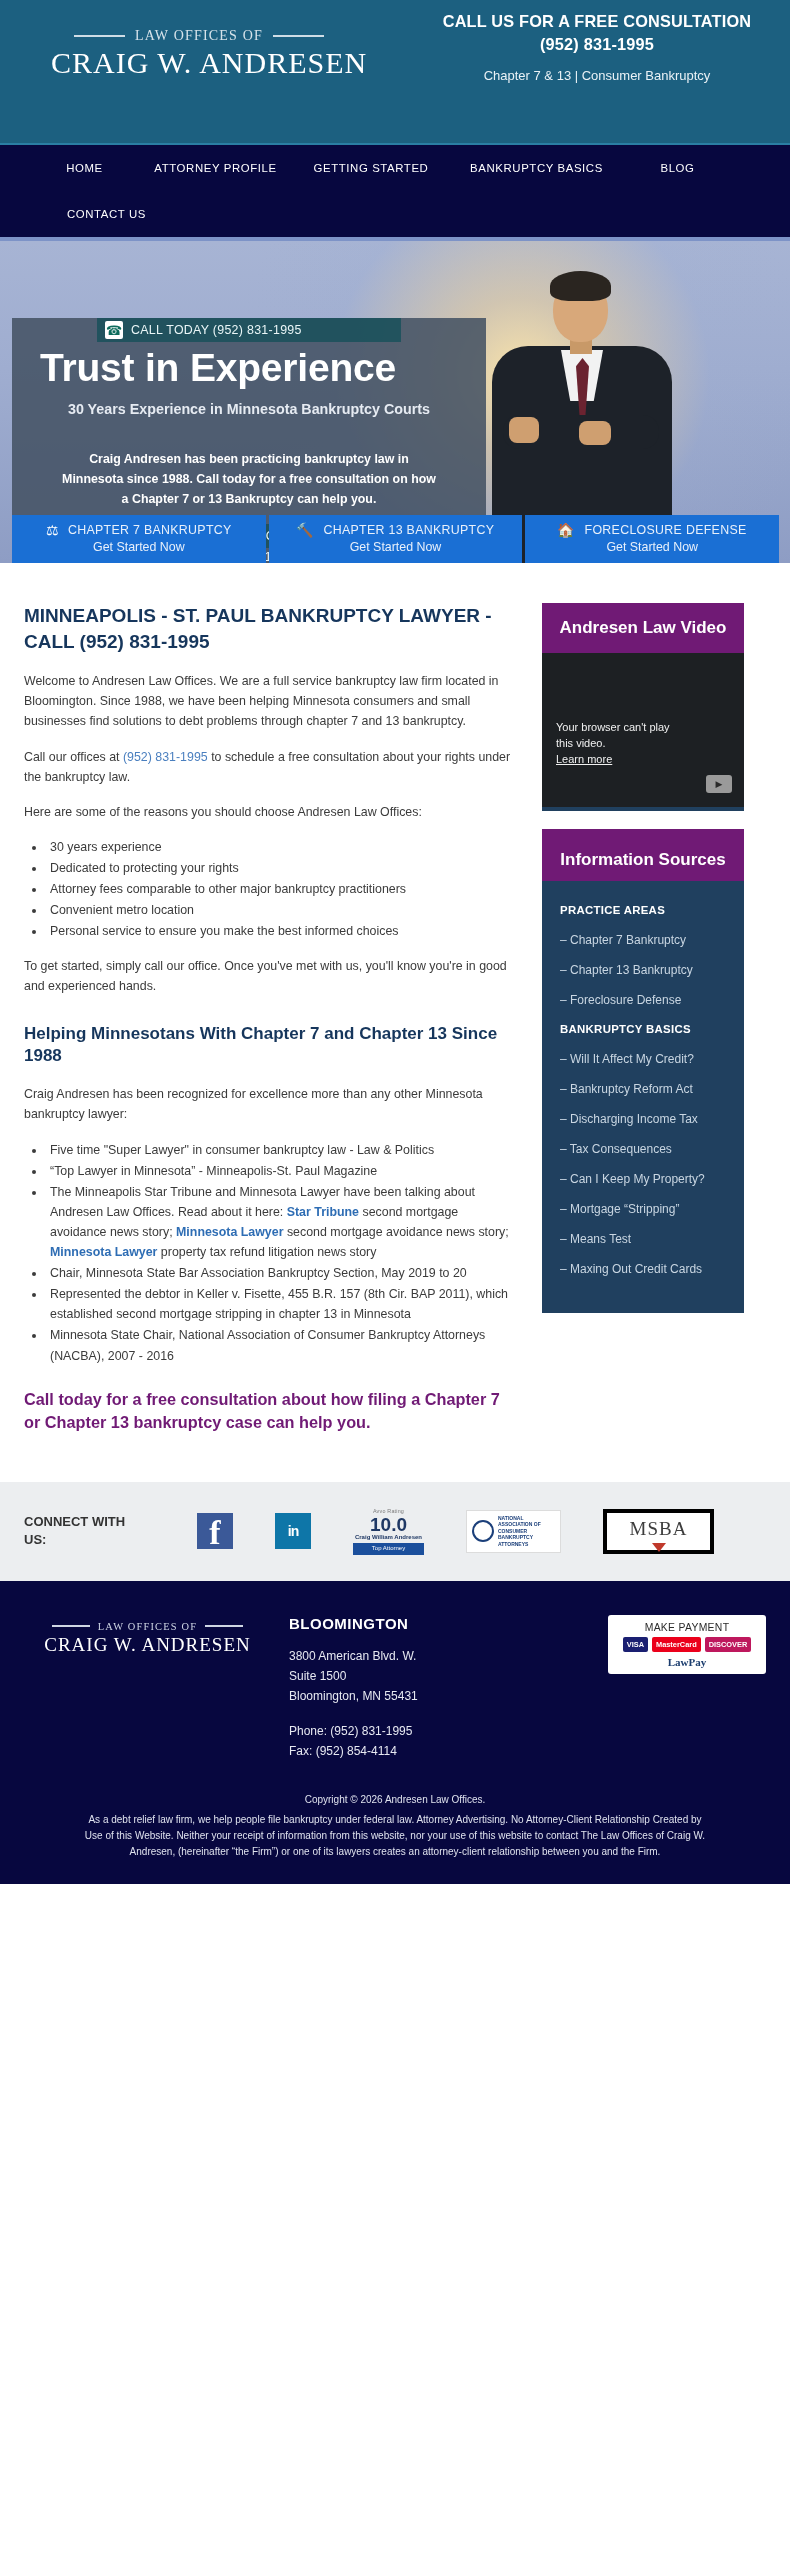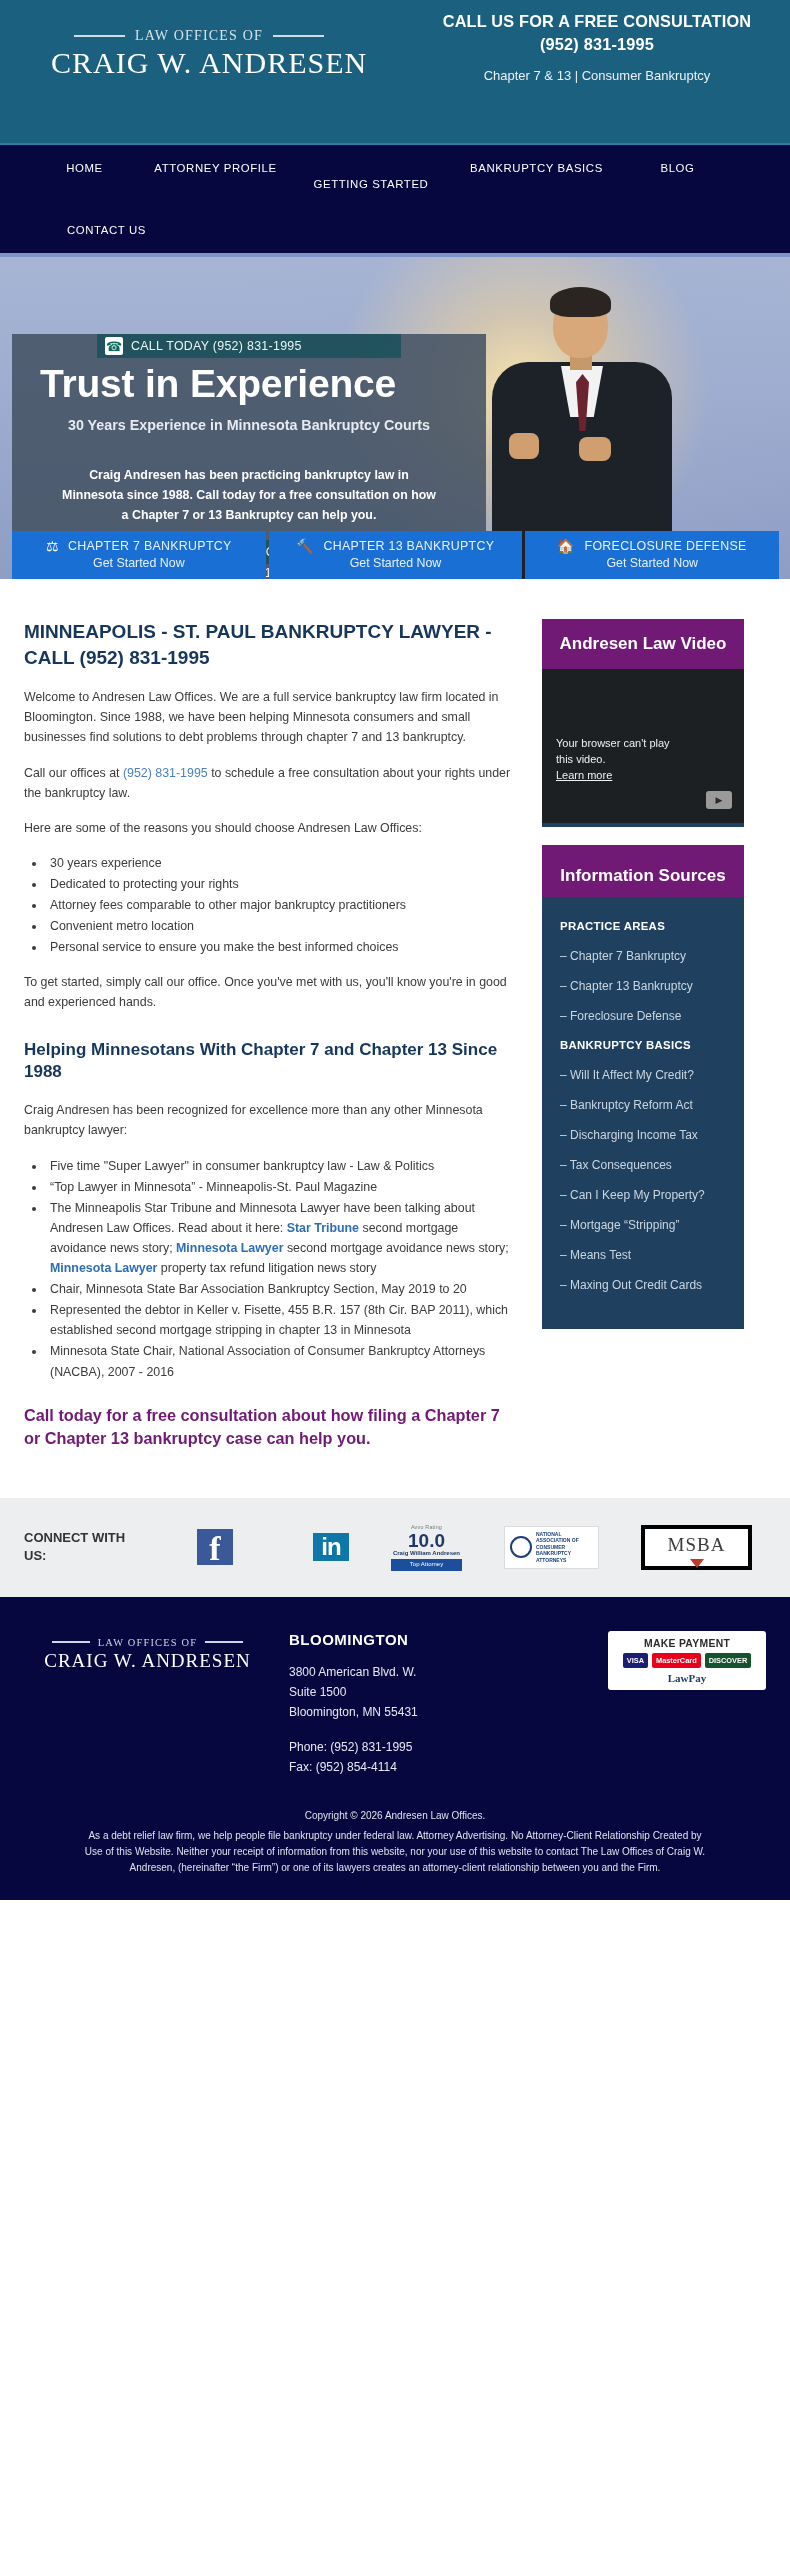--- a/index.html
+++ b/index.html
@@ -70,21 +70,21 @@
     color: #ffffff;
     font-size: 11.4px;
     letter-spacing: 0.6px;
     padding: 17px 0;
     margin-right: 0;
     cursor: pointer;
     white-space: nowrap;
   }
   .navitem:nth-child(1) { width: 109px; text-align: center; }
   .navitem:nth-child(2) { width: 153px; text-align: center; }
-  .navitem:nth-child(3) { width: 158px; text-align: center; margin-top: 16px; }
+  .navitem:nth-child(3) { width: 158px; text-align: center; }
   .navitem:nth-child(4) { width: 173px; text-align: center; }
   .navitem:nth-child(5) { width: 109px; text-align: center; }
   .navitem:nth-child(6) { width: 153px; text-align: center; }
 
   
   .hero {
     position: relative;
     height: 326px;
     background:
       radial-gradient(circle at 66% 42%, rgba(255,231,170,.95) 0%, rgba(246,214,150,.55) 14%, rgba(160,175,208,.15) 34%, rgba(0,0,0,0) 52%),
@@ -326,25 +326,25 @@
   }
   .badges { display: flex; align-items: center; gap: 42px; padding-left: 26px; }
   .fb-ico {
     width: 36px; height: 36px; background: #3b5998; color: #fff;
     font-family: "Liberation Serif", serif;
     font-size: 34px; font-weight: bold;
     display:flex; align-items:flex-end; justify-content:center;
     line-height: .95; cursor: pointer;
   }
   .li-ico {
-    width: 36px; height: 28px; background: #0e76a8; color: #fff;
+    width: 36px; height: 36px; background: #0e76a8; color: #fff;
     font-family: "Liberation Sans", sans-serif;
-    font-size: 24px; font-weight: bold;
+    font-size: 14px; font-weight: bold;
     display:flex; align-items:center; justify-content:center;
-    letter-spacing: -1px; cursor: pointer; margin-left: 38px;
+    letter-spacing: -1px; cursor: pointer;
   }
   .avvo {
     width: 71px; text-align:center; cursor: pointer;
     font-size: 6px; color: #333; line-height: 1.25;
   }
   .avvo .t1 { color:#7a7a7a; font-size:5.4px; letter-spacing:0.2px;}
   .avvo .num { font-size: 19px; font-weight: bold; color:#1f3864; line-height:1; }
   .avvo .nm { font-size: 6px; color:#1f3864; font-weight:bold; }
   .avvo .rib { background:#1b4f9c; color:#fff; font-size:6px; padding:2px 0; margin-top:2px; }
   .nacba {
@@ -368,28 +368,28 @@
   .foot-logo .logo-rule { width: 38px; background:#cfd6e4; }
   .foot-logo .logo-name { font-size: 19px; }
   .foot-addr { width: 277px; padding-left: 18px; }
   .foot-city { font-size: 15px; font-weight: bold; letter-spacing:0.5px; margin-bottom: 14px; }
   .foot-addr p { font-size: 12px; line-height: 1.7; color:#e7e9f2; }
   .foot-addr p.sp { margin-top: 14px; }
   .paybox {
     width: 158px; background:#fff; border-radius:3px; padding: 7px 6px 6px;
     text-align:center; margin-left: auto; cursor: pointer;
   }
-  .paybox .mk { font-size: 10.4px; font-weight:bold; color:#2b2b2b; letter-spacing:0.3px; }
+  .paybox .mk { font-size: 10.4px; font-weight:normal; color:#2b2b2b; letter-spacing:0.3px; }
   .cards { display:flex; justify-content:center; gap:4px; margin-top:4px; }
   .card {
     font-size: 7.4px; font-weight:bold; color:#fff; padding:3px 4px; border-radius:2px;
   }
   .card.visa { background:#1a1f71; }
   .card.mc { background:#eb001b; }
-  .card.disc { background:#14532d; }
+  .card.disc { background:#be185d; }
   .lawpay { margin-top:4px; font-size: 11px; font-weight:bold; color:#1b3d6e; font-family:"Liberation Serif", serif;}
   .copy {
     text-align:center; font-size: 10px; line-height:1.6; color:#dfe2ee;
     padding: 30px 59px 4px;
   }
   .copy .c1 { margin-bottom: 4px; }
 </style>
 </head>
 <body>
 

